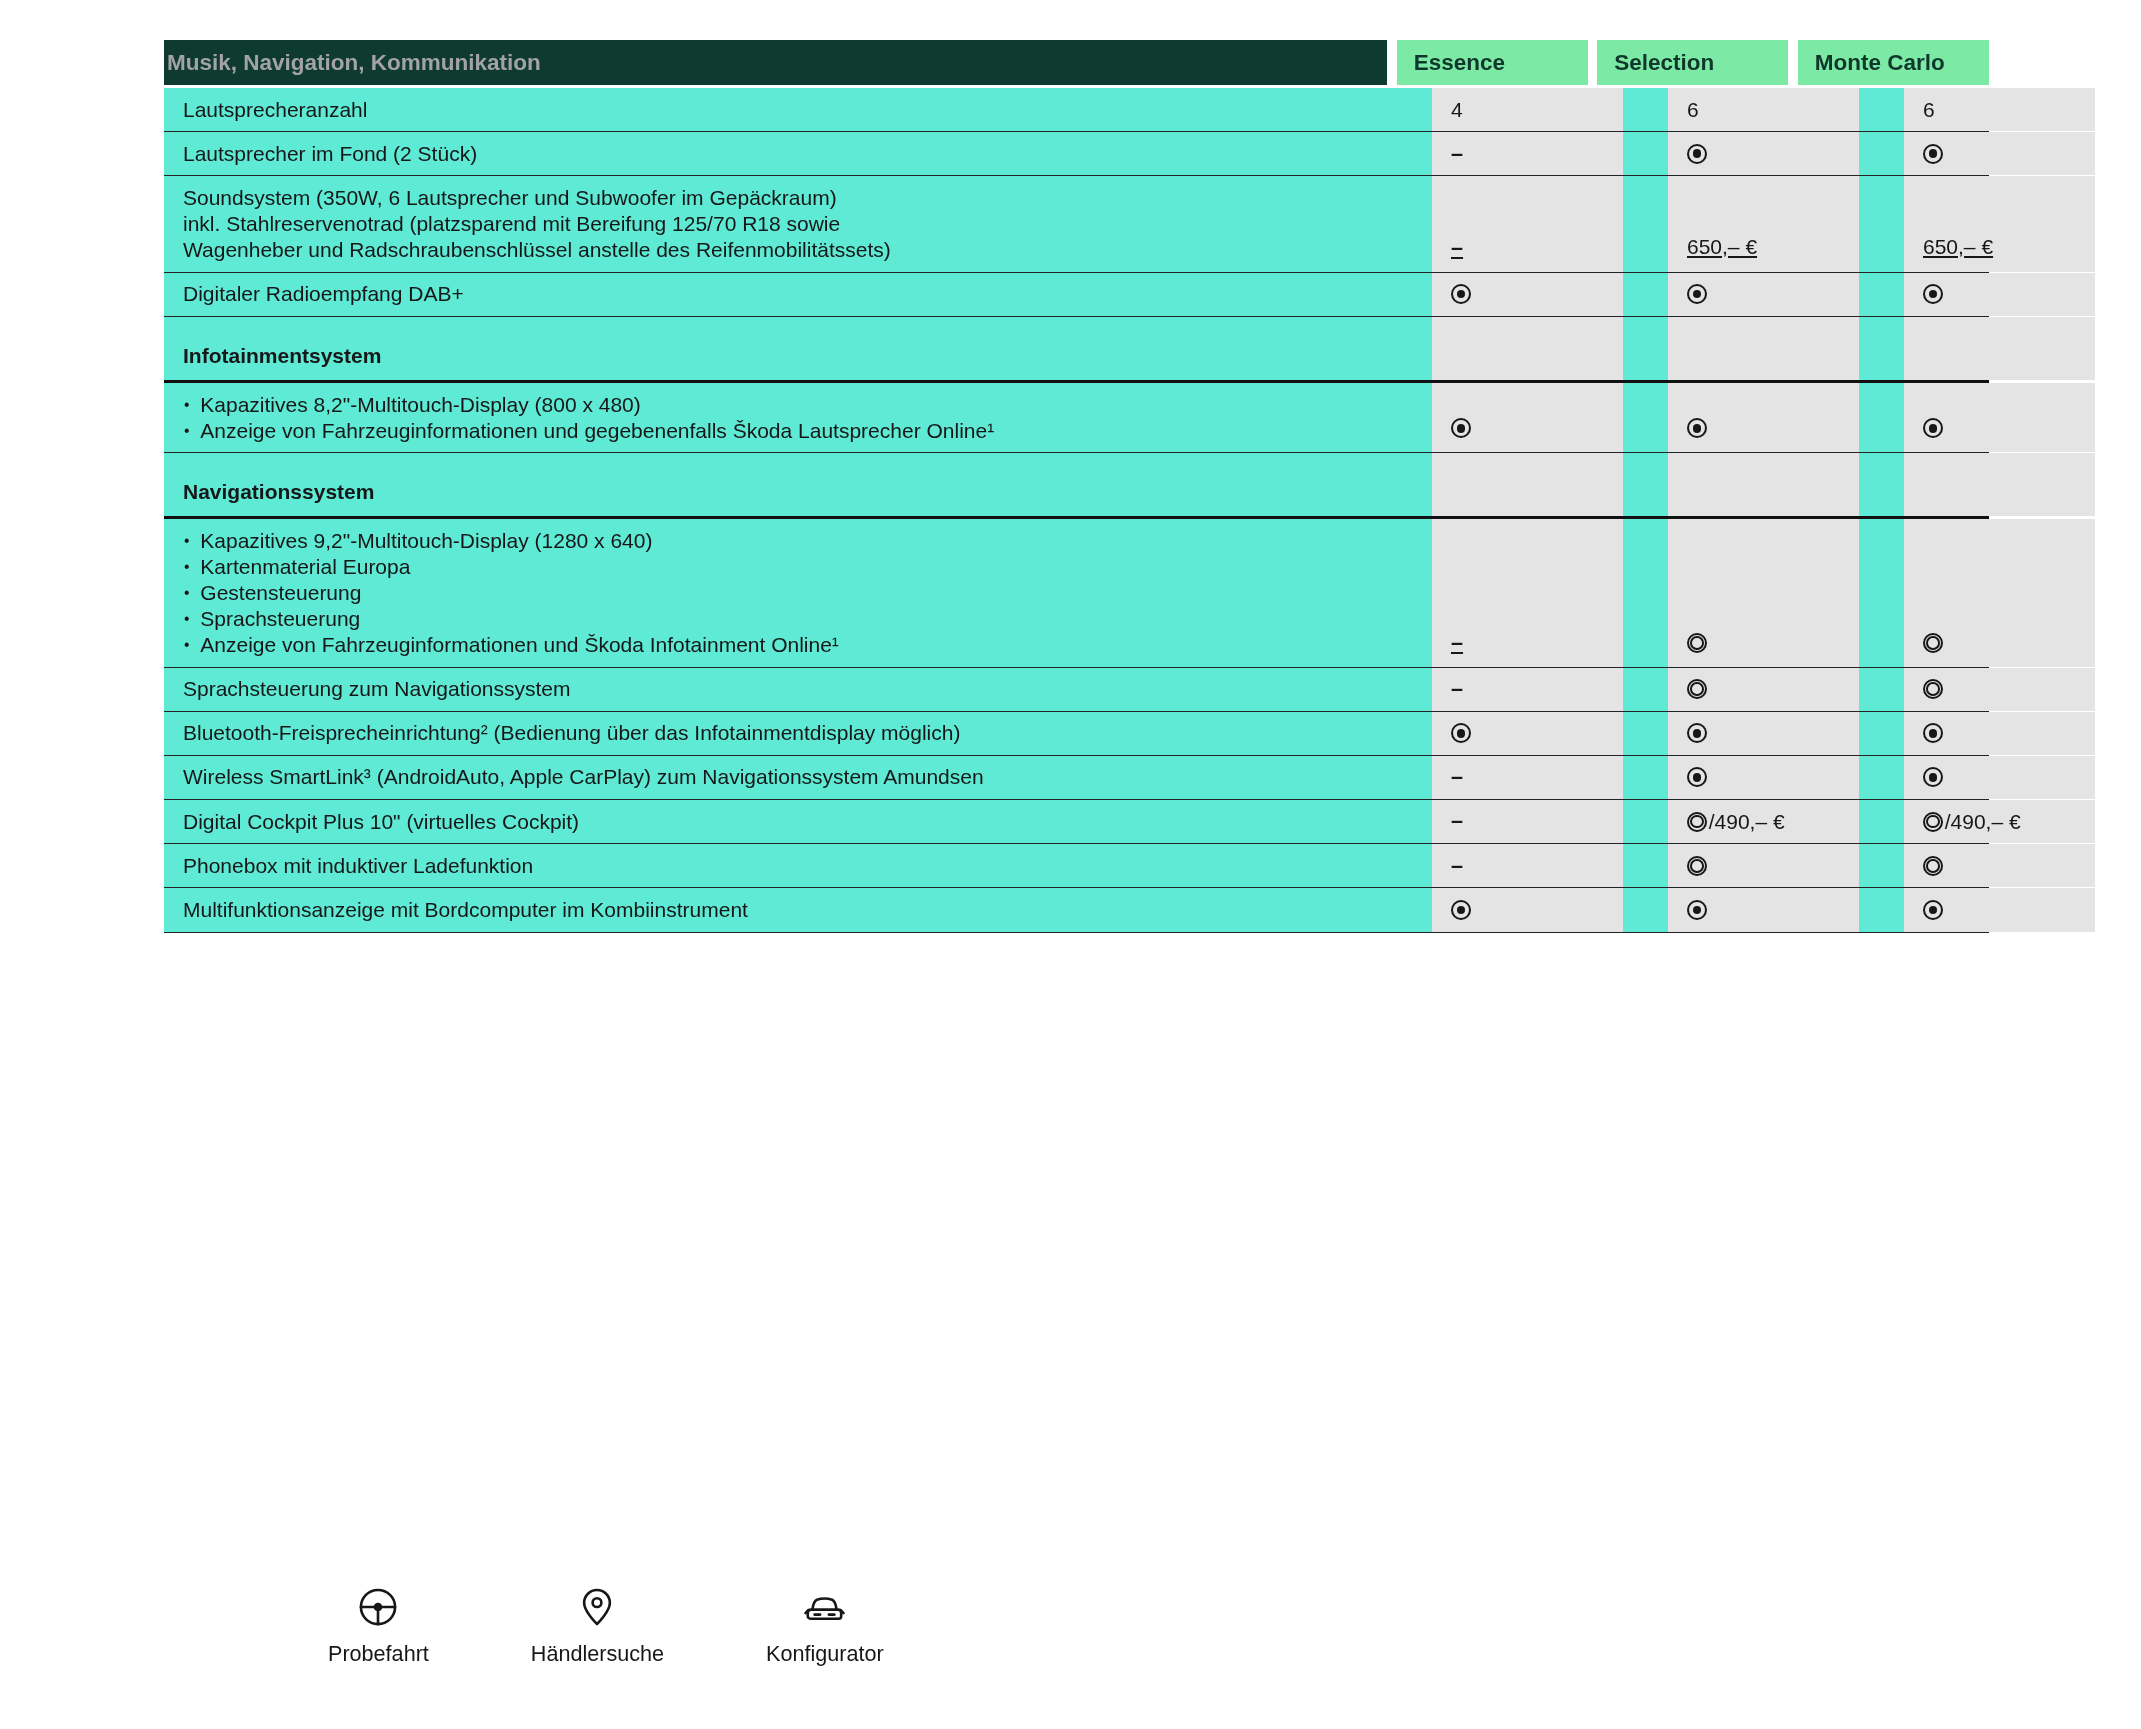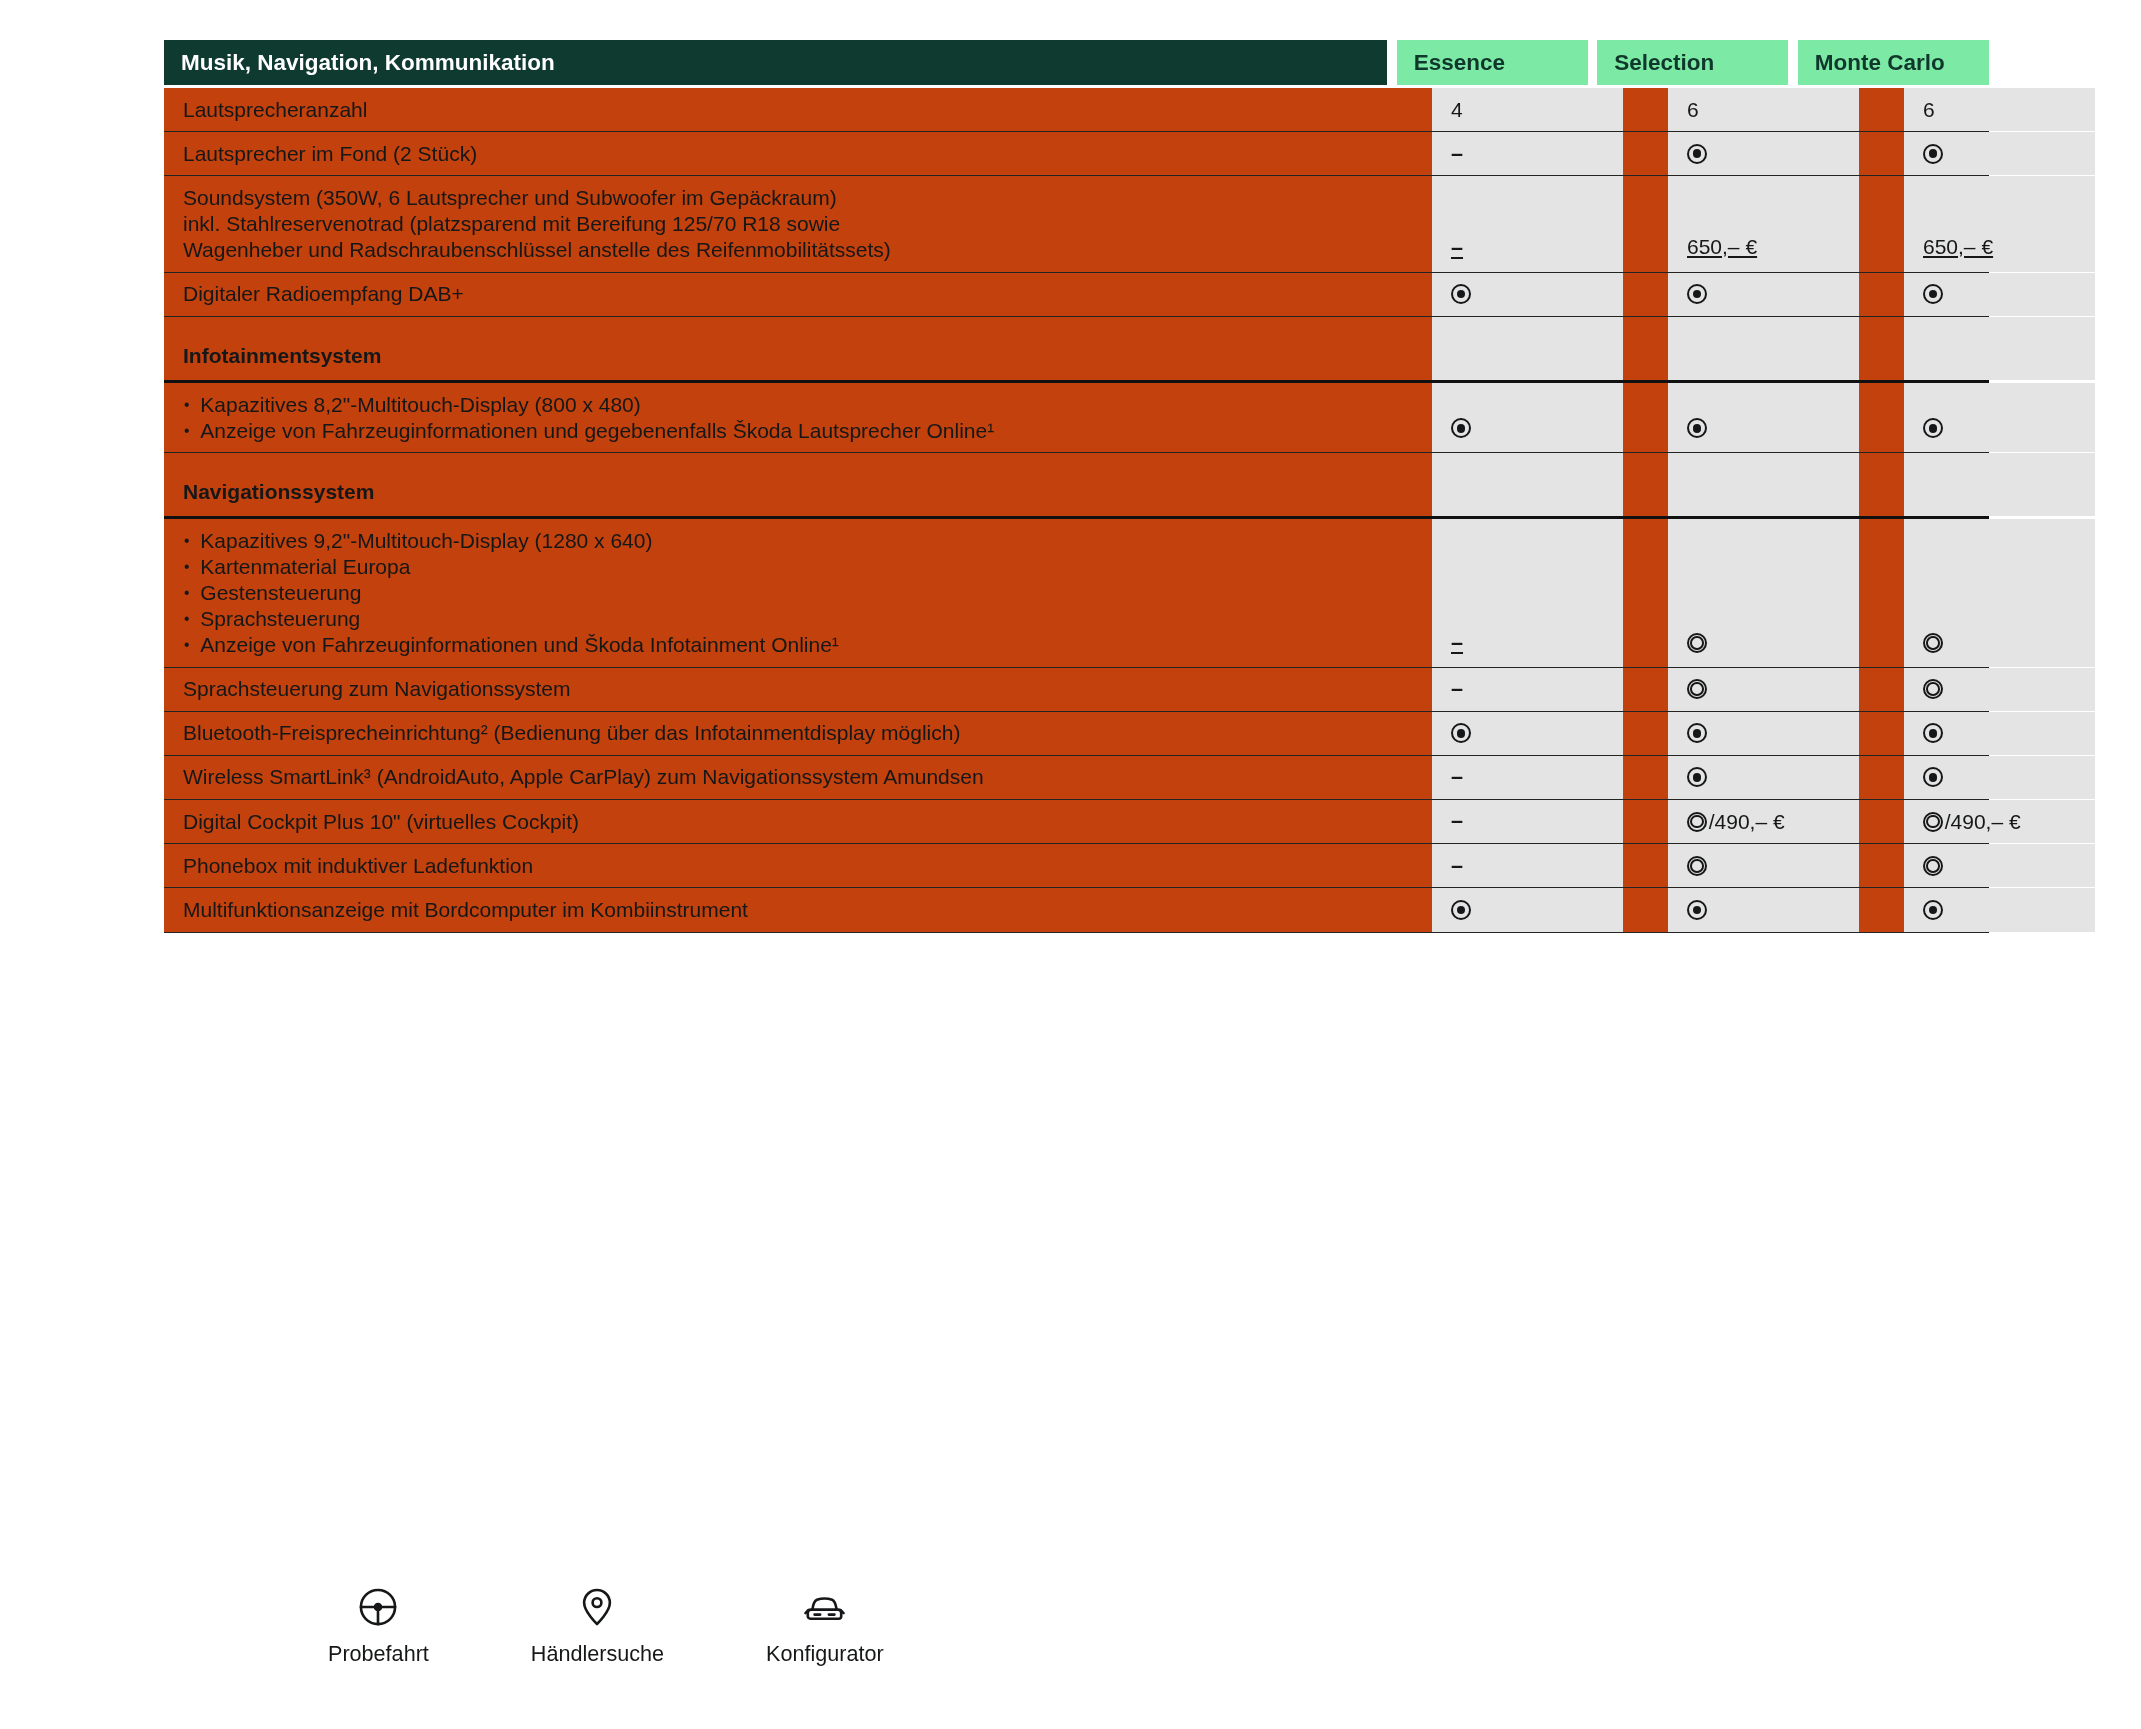--- a/index.html
+++ b/index.html
@@ -22,24 +22,24 @@
 
   
   .ftable { margin-top: 40px; }
   .thead, .trow {
     display: grid;
     grid-template-columns: 1223px 191px 191px 191px;
     column-gap: 9.5px;
   }
   .thead { border-bottom: 3.5px solid #ffffff; }
   .hcell { height: 45px; display: flex; align-items: center; font-weight: 700; font-size: 22.5px; }
-  .hcell--main { background: var(--dark_green, #0E3A2F); color: #ffffff; padding-left: 17px; }
+  .hcell--main { background: var(--dark_green, #0E3A2F); color: #a3a3a3; padding-left: 3px; }
   .hcell--col  { background: var(--light_green, #7CE9A4); color: #10372B; padding-left: 17.3px; }
 
-  .trow { border-bottom: 1.7px solid #232323; background: #c2410c; gap: 45px; }
+  .trow { border-bottom: 1.7px solid #232323; background: #5eead4; gap: 45px; }
   .trow--section { border-bottom: 3px solid #111111; }
 
   .tcell--label {
     padding: 8.6px 21px 8.6px 19px;
     font-size: 21px; line-height: 26px;
     display: flex; flex-direction: column; justify-content: center;
     min-height: 43px;
   }
   .trow--section .tcell--label {
     font-weight: 700; justify-content: flex-end;

